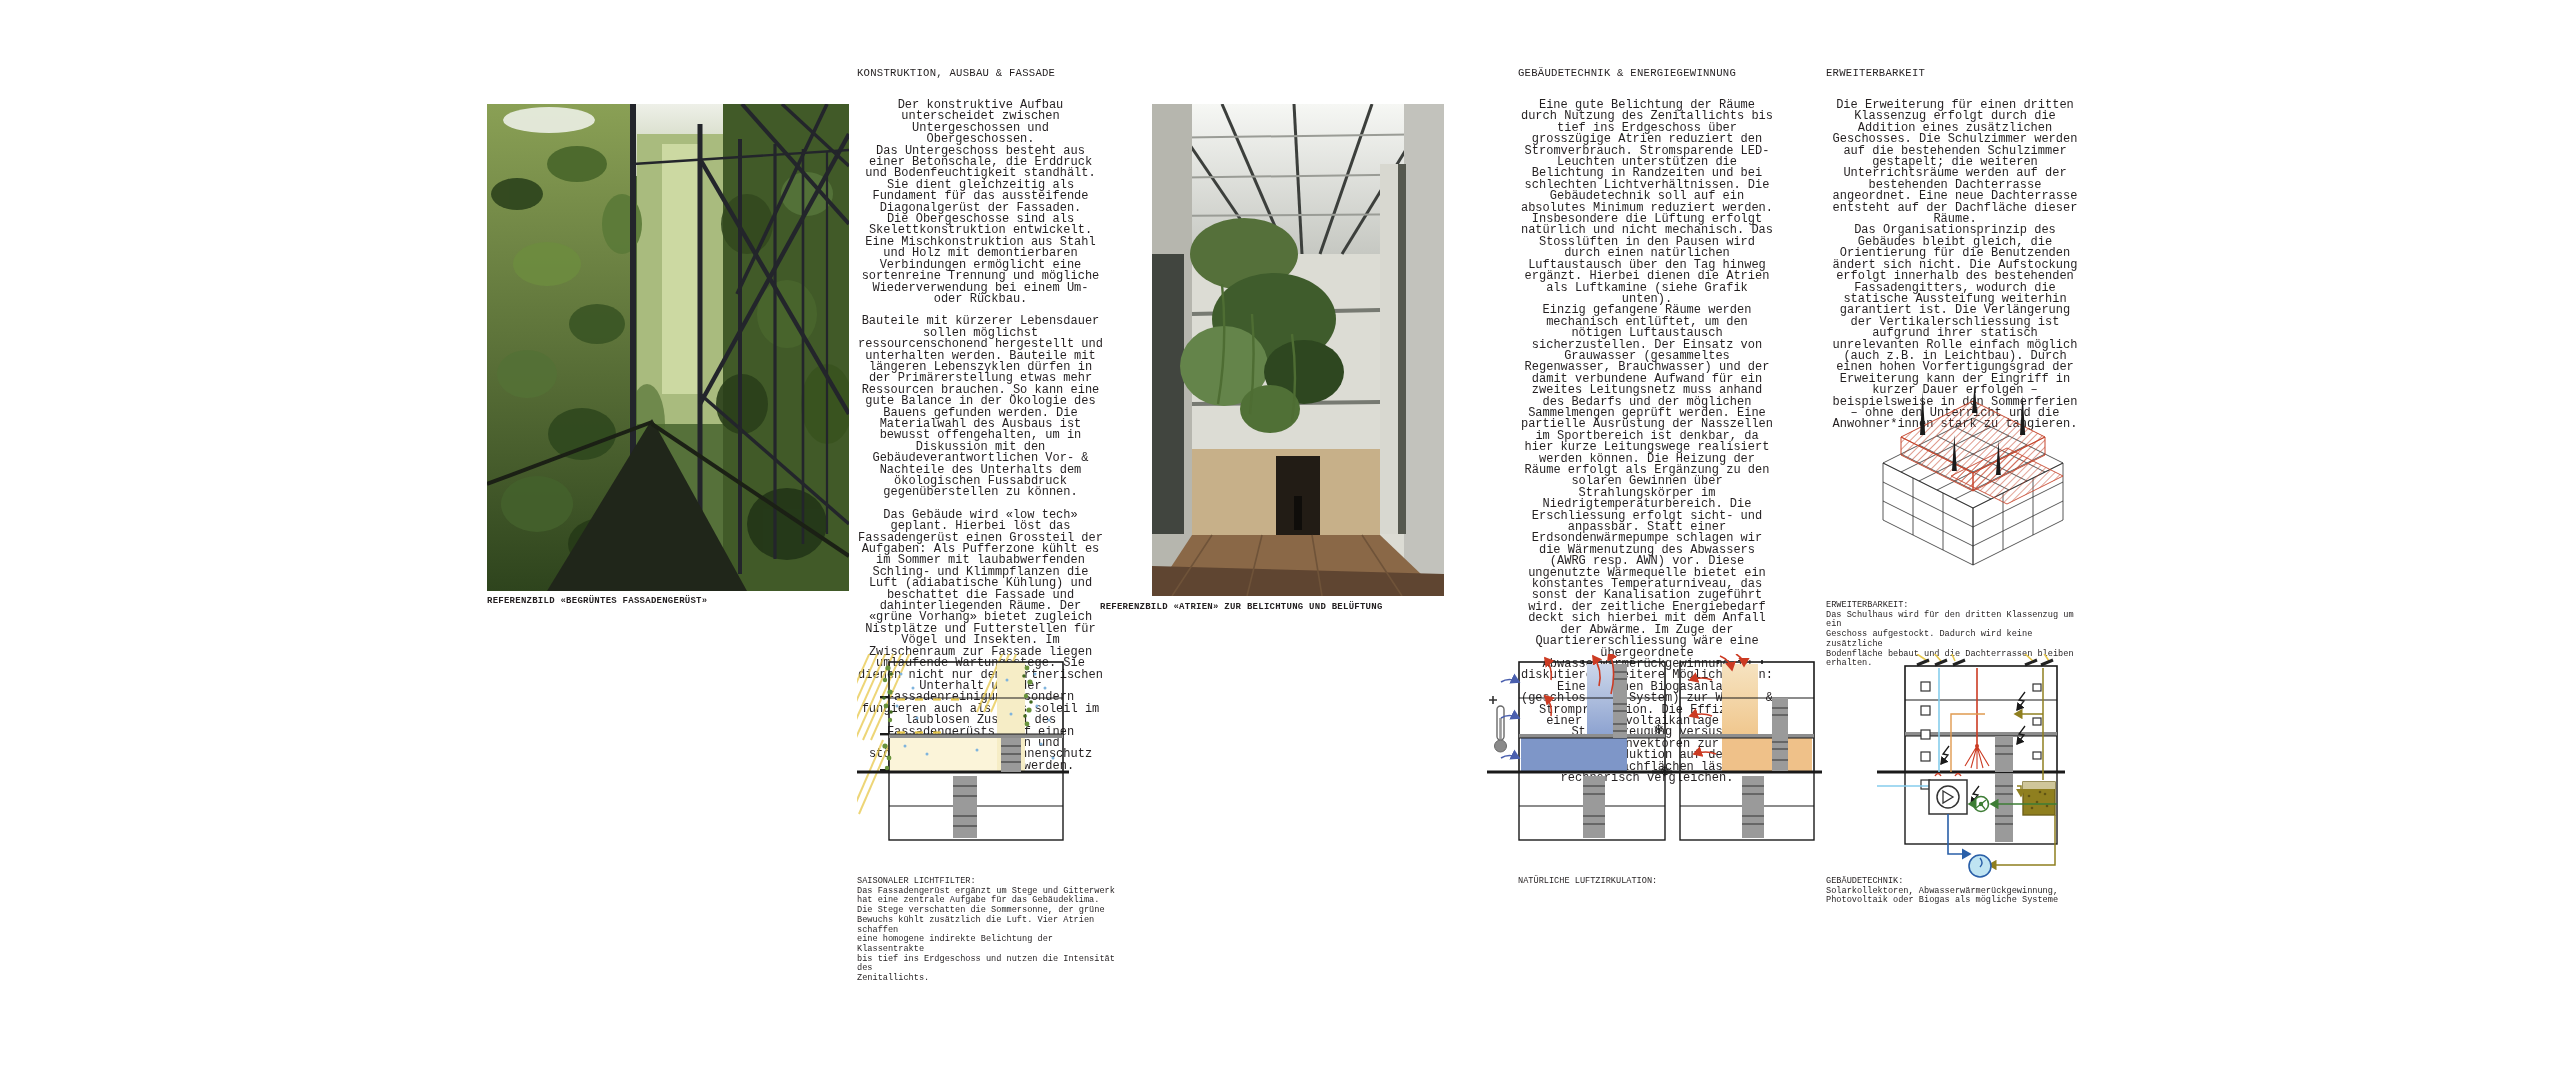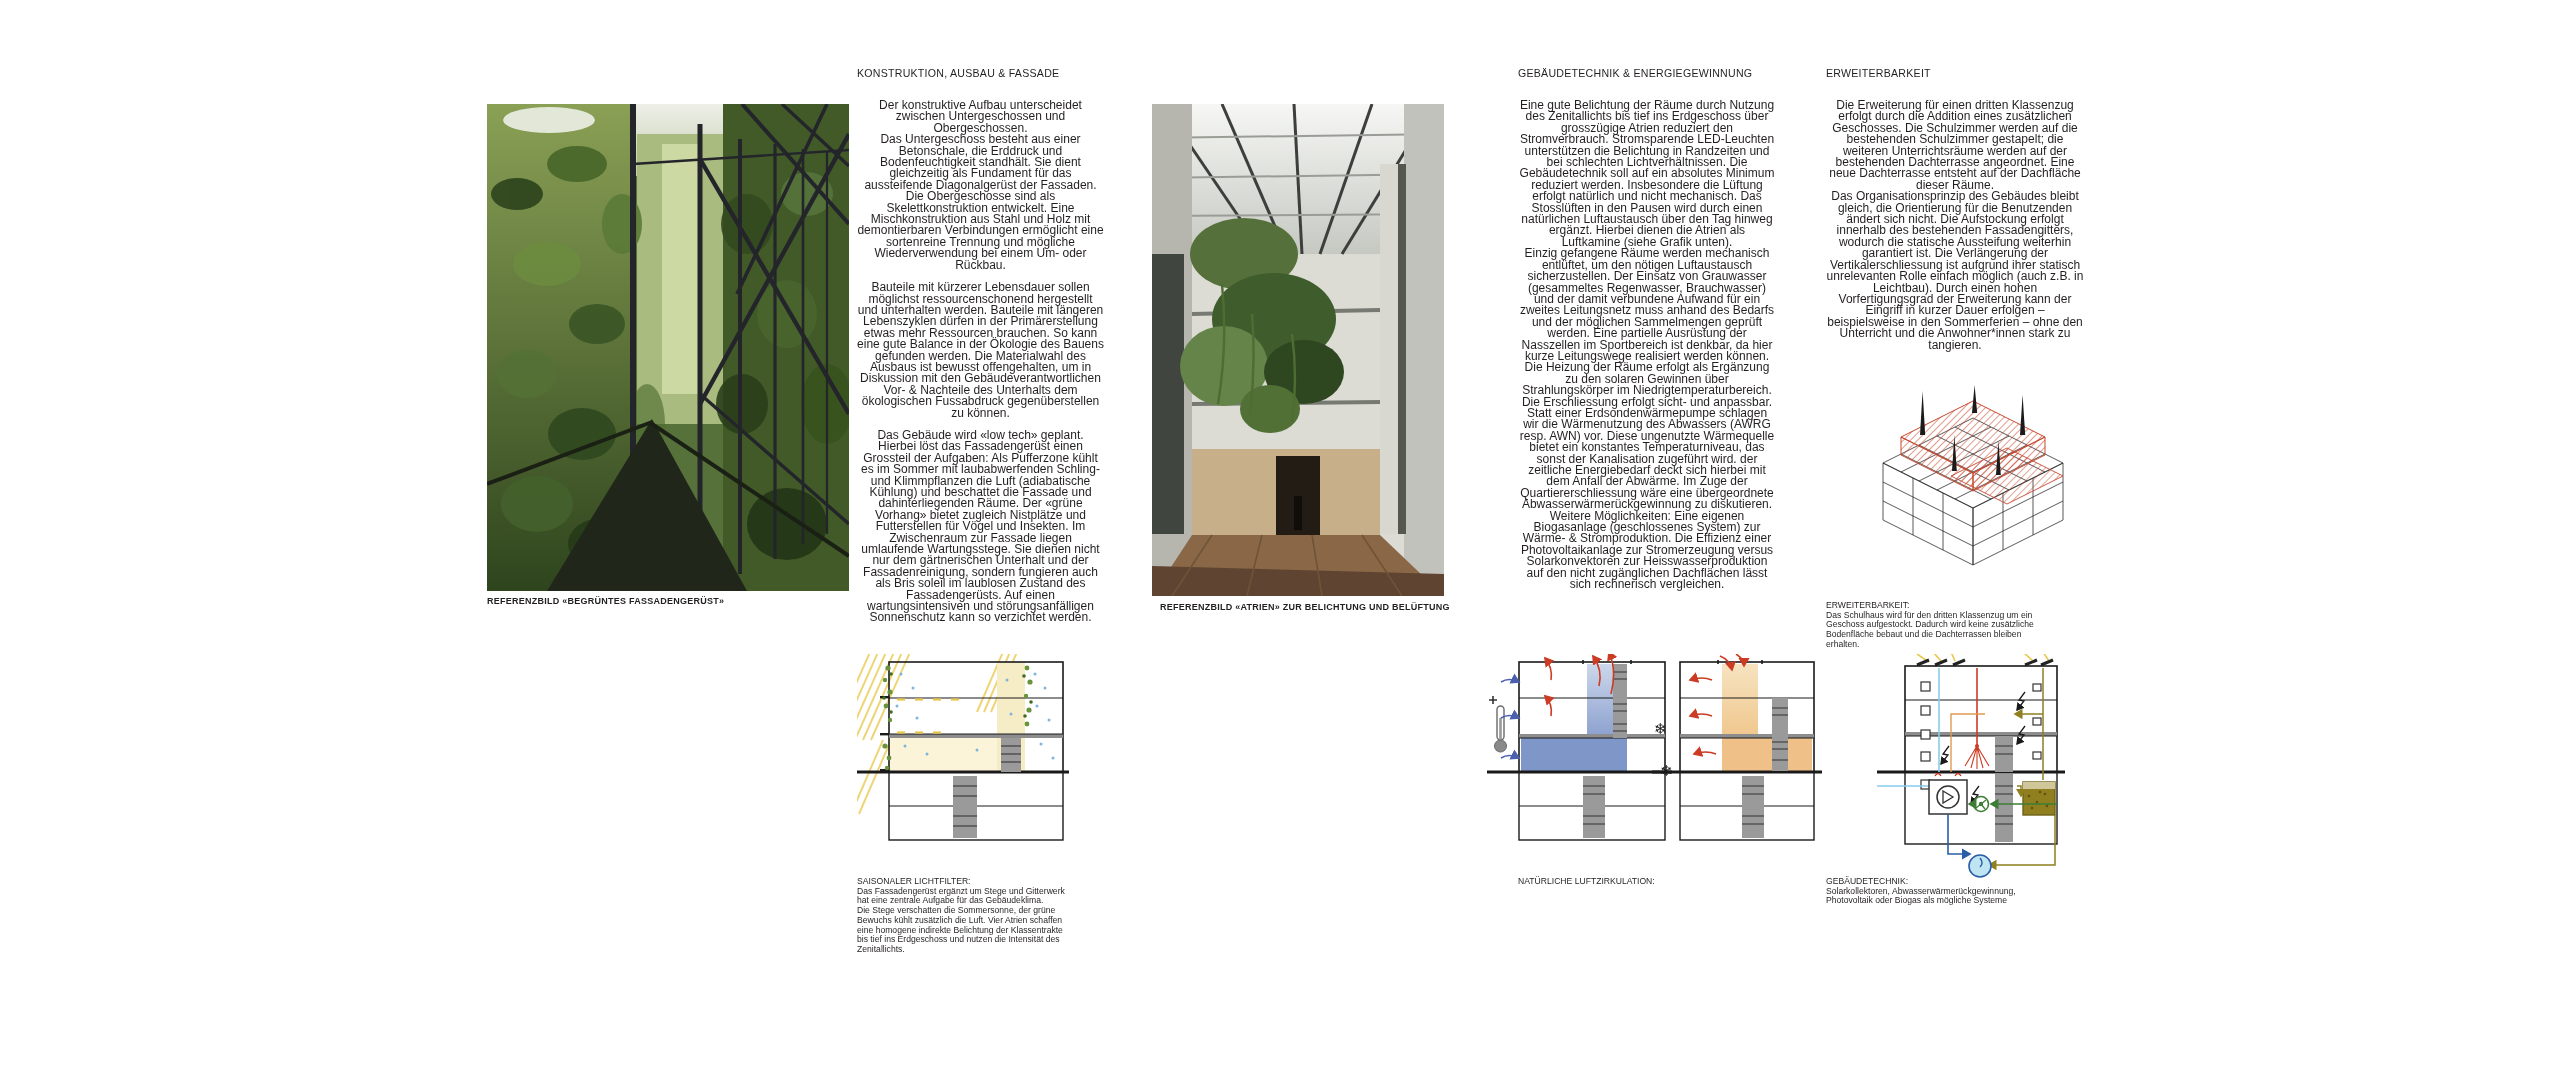--- a/index.html
+++ b/index.html
@@ -1,19 +1,19 @@
 <!DOCTYPE html>
 <html><head>
 <meta charset="utf-8">
 <style>
   * { box-sizing: border-box; margin: 0; padding: 0; }
   html,body { width:2560px; height:1070px; background:#ffffff; overflow:hidden;
               font-family:"Liberation Sans", sans-serif; color:#231f20; }
   .board { position:relative; width:2560px; height:1070px; background:#fff; }
-  .abs { position:absolute; }
+  .abs { position:absolute;font-family:Liberation Mono, monospace; }
   .photo { overflow:hidden; }
   .photo svg { display:block; }
   .photo-caption { font-size:9px; font-weight:bold; letter-spacing:.25px; white-space:nowrap; }
   .col h2 { font-size:10.6px; font-weight:normal; letter-spacing:.25px; margin:0 0 21px 0; white-space:nowrap; }
   .col p  { font-size:12px; line-height:11.4px; margin:0 0 11px 0; white-space:pre-line; text-align:center; }
   .dcap { font-size:8.6px; line-height:9.7px; }
   .dcap .dh { display:block;margin-top:24px; }
   .dcap .db { display:block; white-space:pre-line; }
 </style>
 </head>
@@ -136,21 +136,21 @@
       <polygon points="40,431 228,431 292,492 0,492" fill="#8a6847"></polygon>
       <polygon points="0,492 292,492 292,470 0,462" fill="#5f4531"></polygon>
       <g stroke="#6f5339" stroke-width="1.6">
         <line x1="60" y1="431" x2="20" y2="492"></line>
         <line x1="110" y1="431" x2="95" y2="492"></line>
         <line x1="160" y1="431" x2="170" y2="492"></line>
         <line x1="210" y1="431" x2="250" y2="492"></line>
       </g>
     </svg>
   </div>
-  <div class="abs photo-caption" style="left:1160px; top:602px;">REFERENZBILD «ATRIEN» ZUR BELICHTUNG UND BELÜFTUNG</div>
+  <div class="abs photo-caption" style="left:1100px; top:602px;">REFERENZBILD «ATRIEN» ZUR BELICHTUNG UND BELÜFTUNG</div>
 
   <section class="abs col" style="left:1518px; top:67px; width:258px;">
     <h2>GEBÄUDETECHNIK &amp; ENERGIEGEWINNUNG</h2>
     <p>Eine gute Belichtung der Räume durch Nutzung des Zenitallichts bis tief ins Erdgeschoss über grosszügige Atrien reduziert den Stromverbrauch. Stromsparende LED-Leuchten unterstützen die Belichtung in Randzeiten und bei schlechten Lichtverhältnissen. Die Gebäudetechnik soll auf ein absolutes Minimum reduziert werden. Insbesondere die Lüftung erfolgt natürlich und nicht mechanisch. Das Stosslüften in den Pausen wird durch einen natürlichen Luftaustausch über den Tag hinweg ergänzt. Hierbei dienen die Atrien als Luftkamine (siehe Grafik unten).
 Einzig gefangene Räume werden mechanisch entlüftet, um den nötigen Luftaustausch sicherzustellen. Der Einsatz von Grauwasser (gesammeltes Regenwasser, Brauchwasser) und der damit verbundene Aufwand für ein zweites Leitungsnetz muss anhand des Bedarfs und der möglichen Sammelmengen geprüft werden. Eine partielle Ausrüstung der Nasszellen im Sportbereich ist denkbar, da hier kurze Leitungswege realisiert werden können. Die Heizung der Räume erfolgt als Ergänzung zu den solaren Gewinnen über Strahlungskörper im Niedrigtemperaturbereich. Die Erschliessung erfolgt sicht- und anpassbar. Statt einer Erdsondenwärmepumpe schlagen wir die Wärmenutzung des Abwassers (AWRG resp. AWN) vor. Diese ungenutzte Wärmequelle bietet ein konstantes Temperaturniveau, das sonst der Kanalisation zugeführt wird. der zeitliche Energiebedarf deckt sich hierbei mit dem Anfall der Abwärme. Im Zuge der Quartiererschliessung wäre eine übergeordnete Abwasserwärmerückgewinnung zu diskutieren. Weitere Möglichkeiten: Eine eigenen Biogasanlage (geschlossenes System) zur Wärme- &amp; Stromproduktion. Die Effizienz einer Photovoltaikanlage zur Stromerzeugung versus Solarkonvektoren zur Heisswasserproduktion auf den nicht zugänglichen Dachflächen lässt sich rechnerisch vergleichen.</p>
   </section>
 
   <section class="abs col" style="left:1826px; top:67px; width:258px;">
     <h2>ERWEITERBARKEIT</h2>
     <p>Die Erweiterung für einen dritten Klassenzug erfolgt durch die Addition eines zusätzlichen Geschosses. Die Schulzimmer werden auf die bestehenden Schulzimmer gestapelt; die weiteren Unterrichtsräume werden auf der bestehenden Dachterrasse angeordnet. Eine neue Dachterrasse entsteht auf der Dachfläche dieser Räume.

